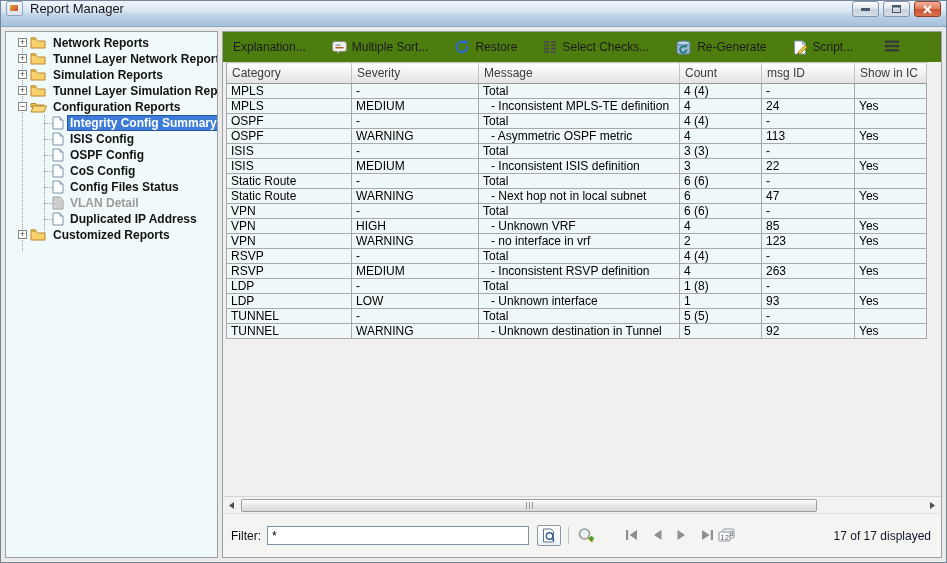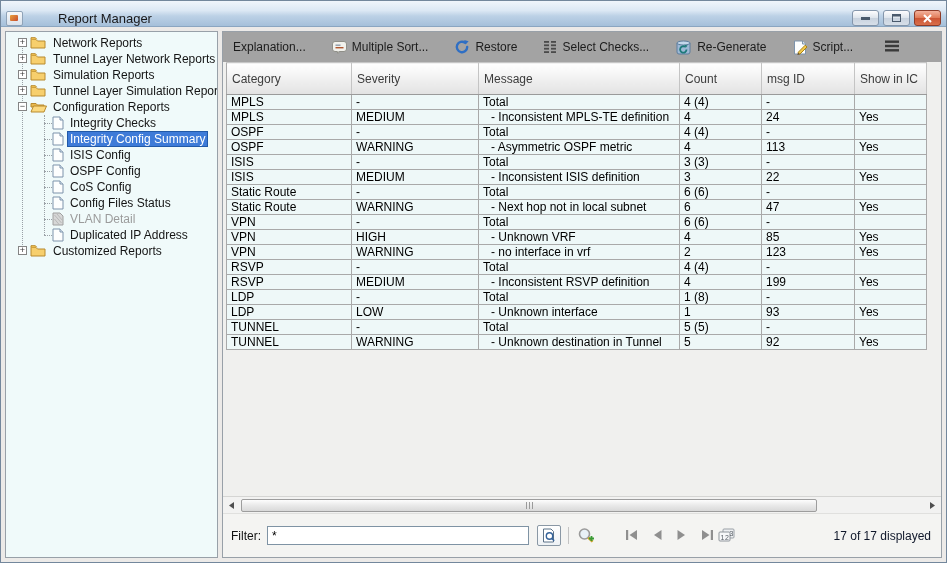--- a/index.html
+++ b/index.html
@@ -5,25 +5,24 @@
   html,body{margin:0;padding:0;background:#fff;}
   *{box-sizing:border-box;}
   .window{
     width:947px;height:563px;position:relative;
     font-family:"Liberation Sans",sans-serif;
     background:#aac4de;border:1px solid #73879c;
     display:flex;flex-direction:column;
   }
   
   .titlebar{
-    height:26px;flex:0 0 26px;display:flex;align-items:flex-end;
+    height:26px;flex:0 0 26px;display:flex;align-items:flex-start;
     padding:0 5px;
     background:linear-gradient(180deg,#f0f5fb 0%,#dce8f4 38%,#bcd1e6 60%,#a5c0da 100%);
     border-bottom:1px solid #8ba6c1;
-    gap:28px;
   }
   .app-icon{width:17px;height:15px;display:inline-block;border:1px solid #8fa3b8;
     background:linear-gradient(#f6f8fa,#d9e2ec);border-radius:2px;position:relative;}
   .app-icon::after{content:"";position:absolute;left:3px;top:3px;width:8px;height:6px;
     background:linear-gradient(135deg,#e7a13c 0%,#c84b2f 100%);border-radius:1px;}
   .title-text{font-size:13px;color:#18181a;margin-left:7px;flex:1;}
   .win-controls{display:flex;gap:4px;}
   .win-btn{width:27px;height:16px;border:1px solid #8496ab;border-radius:3px;
     background:linear-gradient(#fdfdfe,#dde4ec 50%,#c8d2de 51%,#d7dfe8);
     display:flex;align-items:center;justify-content:center;padding:0;cursor:default;}
@@ -39,37 +38,37 @@
   .tree-child-line{position:absolute;left:38px;top:83px;height:120px;border-left:1px dotted #9aa0a6;}
   .tree-row{position:relative;height:16px;display:flex;align-items:center;white-space:nowrap;}
   .tree-row .expander{position:absolute;left:12px;top:3px;width:9px;height:9px;
     border:1px solid #848484;background:#fff;font-size:9px;line-height:7px;text-align:center;
     color:#3c3c3c;z-index:2;}
   .tree-row .t-icon{position:absolute;top:1px;display:block;z-index:2;}
   .tree-row.depth0 .t-icon{left:24px;}
   .tree-row.depth1 .t-icon{left:46px;}
   .tree-row.depth1::before{content:"";position:absolute;left:38px;top:8px;width:8px;
     border-top:1px dotted #9aa0a6;}
-  .tree-row .t-label{position:absolute;left:44px;padding:1px 3px;}
+  .tree-row .t-label{position:absolute;left:44px;padding:1px 3px;font-weight:bold;}
   .tree-row.depth1 .t-label{left:61px;}
   .tree-row .t-label.selected{background:#3e7bd8;color:#fff;border:1px solid #2159a8;padding:0 2px;}
   .tree-row .t-label.disabled{color:#9b9b9b;}
   
   .main-panel{flex:1;background:#fff;border:1px solid #98a0a8;display:flex;flex-direction:column;overflow:hidden;}
-  .toolbar{flex:0 0 30px;display:flex;align-items:center;gap:22px;padding:0 8px;background:#a3a3a3;}
+  .toolbar{flex:0 0 30px;display:flex;align-items:center;gap:22px;padding:0 8px;background:#4d7c0f;}
   .tb-btn{display:flex;align-items:center;gap:5px;font-size:12px;color:#1c1c1c;
     background:none;border:0;padding:2px 2px;font-family:inherit;cursor:default;}
   .tb-btn svg{display:block;}
   .menu-btn{margin-left:6px;background:none;border:0;padding:2px;cursor:default;}
   
   .table-area{flex:1;background:#f0f0ee;padding-left:3px;overflow:hidden;}
   table.report{border-collapse:collapse;table-layout:fixed;width:700px;background:#eef8f8;
     font-size:12px;border-left:1px solid #a9a9a9;border-top:1px solid #c6c6c6;}
   col.c0{width:125px}col.c1{width:127px}col.c2{width:201px}col.c3{width:82px}col.c4{width:93px}col.c5{width:72px}
-  th{height:32px;font-weight:normal;text-align:left;color:#3c3c3c;padding:2px 5px;
+  th{height:21px;font-weight:normal;text-align:left;color:#3c3c3c;padding:2px 5px;
     background:linear-gradient(#ffffff,#efefef 55%,#e2e2e2);
     border-right:1px solid #c4c4c4;border-bottom:1px solid #9a9a9a;white-space:nowrap;overflow:hidden;}
   td{height:15px;padding:0 4px;color:#000;border-right:1px solid #a9a9a9;border-bottom:1px solid #a9a9a9;
     white-space:nowrap;overflow:hidden;}
   td.indent{padding-left:12px;}
   
   .hscroll{flex:0 0 17px;background:#f2f2f1;border-top:1px solid #d5d5d3;display:flex;align-items:center;padding:0 1px;}
   .hs-arrow{width:15px;height:15px;flex:0 0 15px;display:flex;align-items:center;justify-content:center;background:#f2f2f1;border:0;padding:0;}
   .hs-track{flex:1;height:15px;position:relative;}
   .hs-thumb{position:absolute;left:2px;top:1px;width:84%;height:13px;border:1px solid #9d9d9d;border-radius:2px;
@@ -152,27 +151,20 @@
             </svg></span>
           <span class="t-label">Tunnel Layer Simulation Reports</span>
         </div>
         <div class="tree-row depth0">
           <span class="expander">−</span>
           <span class="t-icon"><svg width="17" height="13" viewBox="0 0 17 13">
               <path d="M1 3.5 h5 l1.5 1.5 h6.5 v2 h-13 Z" fill="#e9b94f" stroke="#b88a2f"></path>
               <path d="M1 12 L3.5 6 H16.5 L14 12 Z" fill="#fbd97f" stroke="#b88a2f"></path>
             </svg></span>
           <span class="t-label">Configuration Reports</span>
-        </div>
-        <div class="tree-row depth1">
-          <span class="t-icon"><svg width="12" height="14" viewBox="0 0 12 14">
-              <path d="M1 1 h7 l3 3 v9 h-10 Z" fill="#fdfefe" stroke="#7d93ab"></path>
-              <path d="M8 1 v3 h3" fill="#dce8f2" stroke="#7d93ab"></path>
-            </svg></span>
-          <span class="t-label">Integrity Checks</span>
         </div>
         <div class="tree-row depth1">
           <span class="t-icon"><svg width="12" height="14" viewBox="0 0 12 14">
               <path d="M1 1 h7 l3 3 v9 h-10 Z" fill="#fdfefe" stroke="#7d93ab"></path>
               <path d="M8 1 v3 h3" fill="#dce8f2" stroke="#7d93ab"></path>
             </svg></span>
           <span class="t-label selected">Integrity Config Summary</span>
         </div>
         <div class="tree-row depth1">
           <span class="t-icon"><svg width="12" height="14" viewBox="0 0 12 14">
@@ -414,21 +406,21 @@
                 <td>Total</td>
                 <td>4 (4)</td>
                 <td>-</td>
                 <td></td>
               </tr>
               <tr>
                 <td>RSVP</td>
                 <td>MEDIUM</td>
                 <td class="indent">- Inconsistent RSVP definition</td>
                 <td>4</td>
-                <td>199</td>
+                <td>263</td>
                 <td>Yes</td>
               </tr>
               <tr>
                 <td>LDP</td>
                 <td>-</td>
                 <td>Total</td>
                 <td>1 (8)</td>
                 <td>-</td>
                 <td></td>
               </tr>

